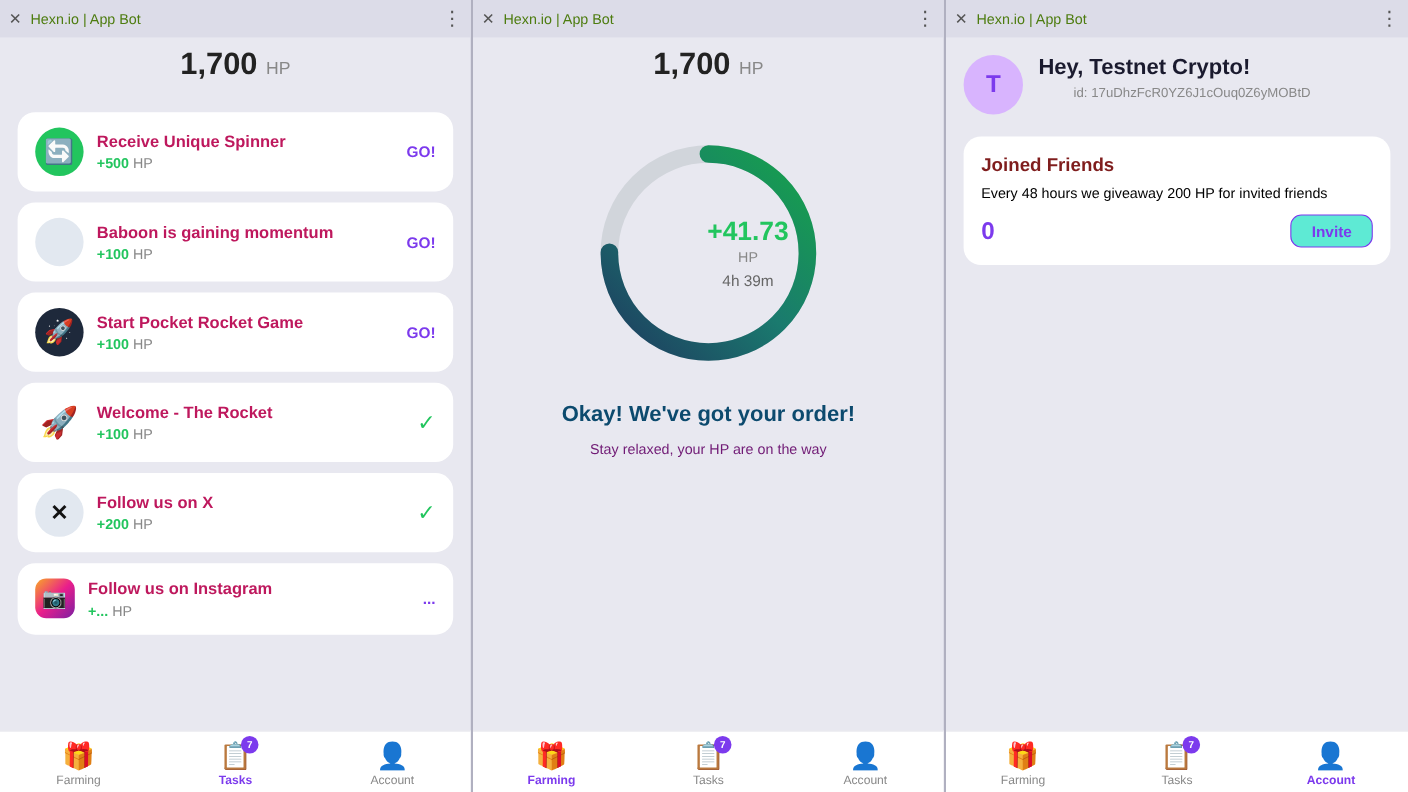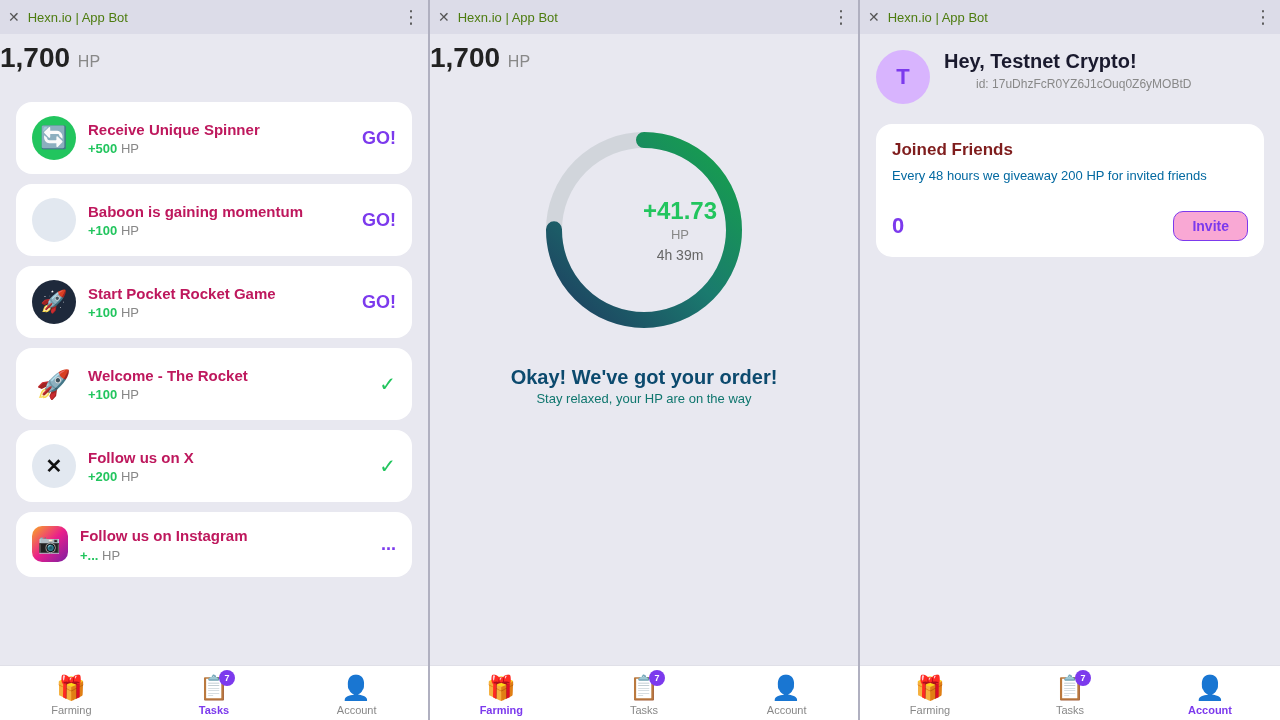--- a/index.html
+++ b/index.html
@@ -52,21 +52,21 @@
       border-right: 2px solid #b0b0c0;
     }
 
     .panel-content {
       flex: 1;
       overflow-y: auto;
       padding: 12px 16px;
     }
 
     .hp-header {
-      text-align: left;
+      text-align: center;
       padding: 8px 0 16px;
       font-size: 28px;
       font-weight: 800;
       color: #222;
     }
     .hp-header .hp-unit {
       font-size: 16px;
       font-weight: 500;
       color: #888;
     }
@@ -104,21 +104,21 @@
       font-size: 13px;
       font-weight: 600;
       color: #22c55e;
       margin-top: 2px;
     }
     .task-hp .hp-unit {
       color: #888;
       font-weight: 400;
     }
     .task-action {
-      font-size: 18px;
+      font-size: 14px;
       font-weight: 700;
       color: #7c3aed;
       cursor: pointer;
     }
     .task-check {
       font-size: 20px;
       color: #22c55e;
     }
 
     
@@ -221,22 +221,22 @@
       text-align: center;
       padding: 16px 20px;
     }
     .farming-status-title {
       font-size: 20px;
       font-weight: 700;
       color: #0c4a6e;
     }
     .farming-status-sub {
       font-size: 13px;
-      color: #0f766e;
-      margin-top: 2px;
+      color: #701a75;
+      margin-top: 12px;
     }
 
     
     .panel-3 {
       width: 420px;
     }
 
     .account-content {
       flex: 1;
       padding: 16px;
@@ -287,38 +287,38 @@
 
     .friends-title {
       font-size: 17px;
       font-weight: 700;
       color: #7f1d1d;
       margin-bottom: 8px;
     }
 
     .friends-desc {
       font-size: 13px;
-      color: #0369a1;
-      margin-bottom: 28px;
+      color: #000000;
+      margin-bottom: 12px;
     }
 
     .friends-row {
       display: flex;
       align-items: center;
       justify-content: space-between;
     }
 
     .friends-count {
       font-size: 22px;
       font-weight: 700;
       color: #7c3aed;
     }
 
     .invite-btn {
-      background: #f9a8d4;
+      background: #5eead4;
       border: 1.5px solid #7c3aed;
       color: #7c3aed;
       font-size: 14px;
       font-weight: 600;
       padding: 6px 18px;
       border-radius: 10px;
       cursor: pointer;
     }
 
     

